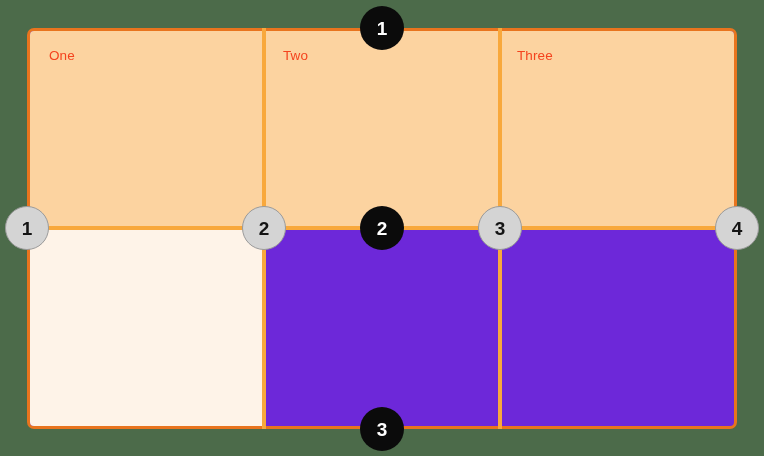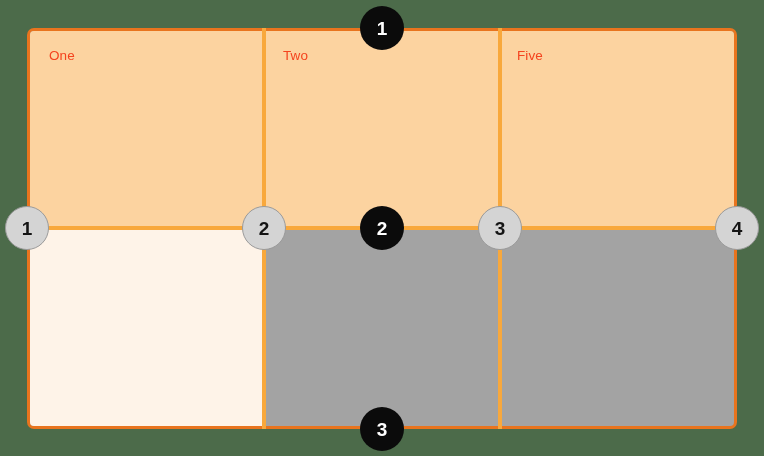--- a/index.html
+++ b/index.html
@@ -23,21 +23,21 @@
   
   .grid-frame {
     position: absolute;
     left: 27px;
     top: 28px;
     width: 710px;
     height: 401px;
     box-sizing: border-box;
     border: 3px solid #e8741e;
     border-radius: 7px;
-    background: #a3a3a3;
+    background: #6d28d9;
     overflow: hidden;
     display: grid;
     grid-template-columns: 234px 234px 236px;
     grid-template-rows: 198px 197px;
   }
   .cell {
     position: relative;
     box-sizing: border-box;
     background: #fcd3a0;
   }
@@ -107,21 +107,21 @@
 <div id="stage">
 
   <div class="grid-frame">
     <div class="cell">
       <span class="cell-label">One</span>
     </div>
     <div class="cell">
       <span class="cell-label">Two</span>
     </div>
     <div class="cell">
-      <span class="cell-label">Five</span>
+      <span class="cell-label">Three</span>
     </div>
     <div class="cell is-empty">
       <span class="cell-label"></span>
     </div>
   </div>
 
   <div class="divider vertical v-1"></div>
   <div class="divider vertical v-2"></div>
   <div class="divider horizontal"></div>
 

